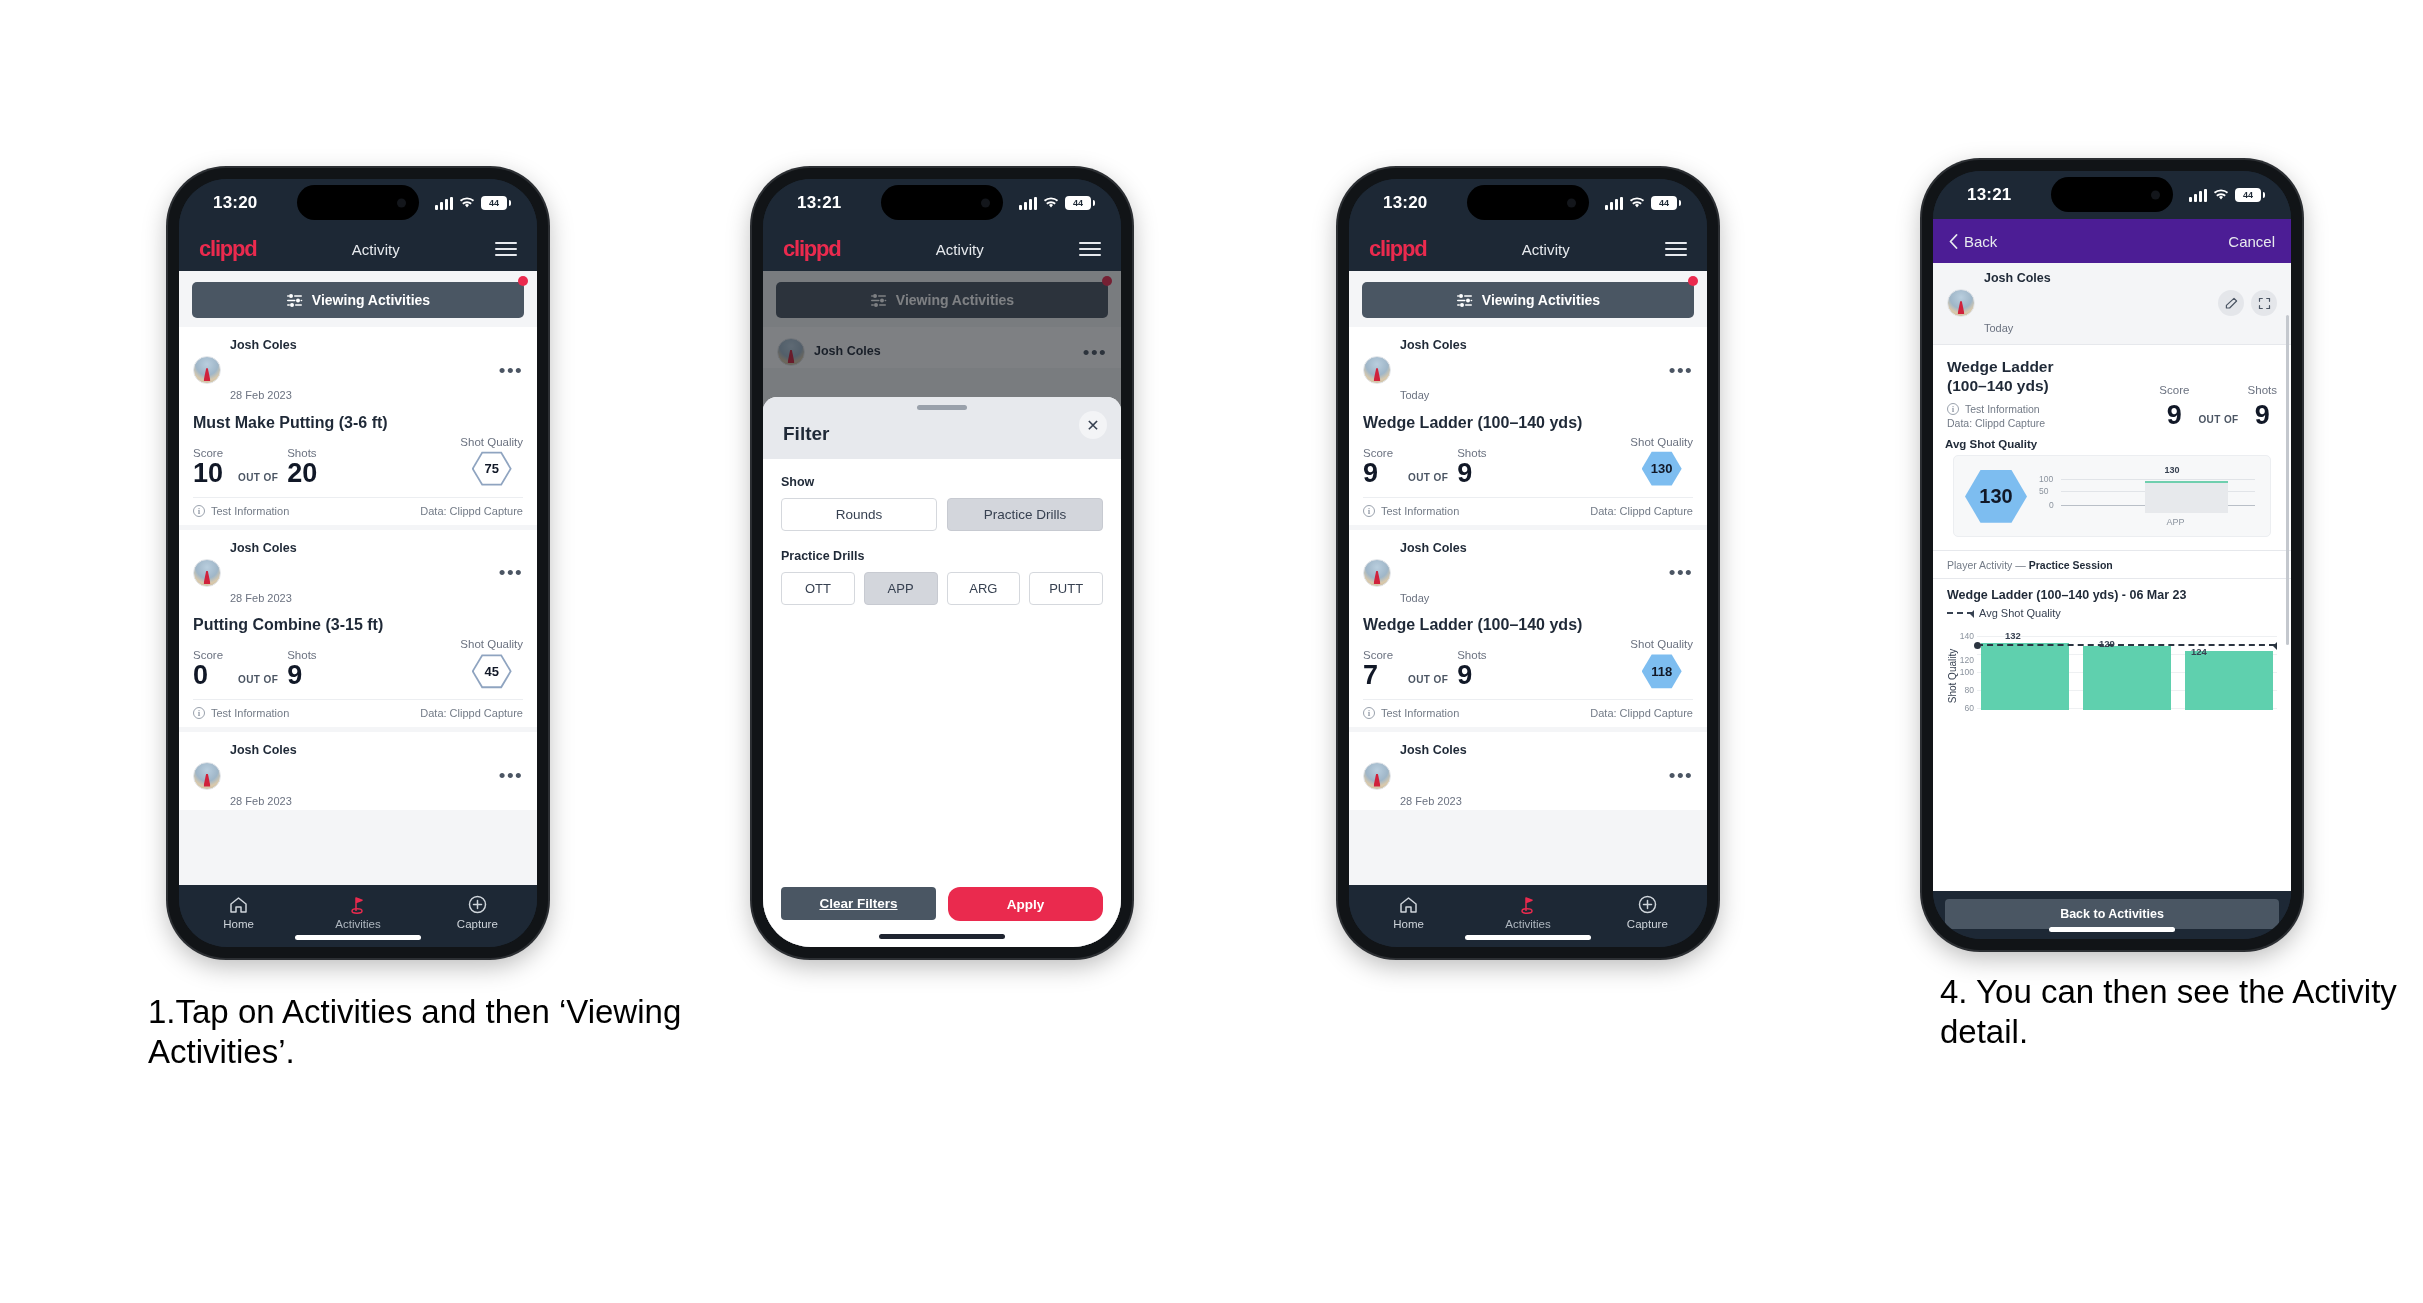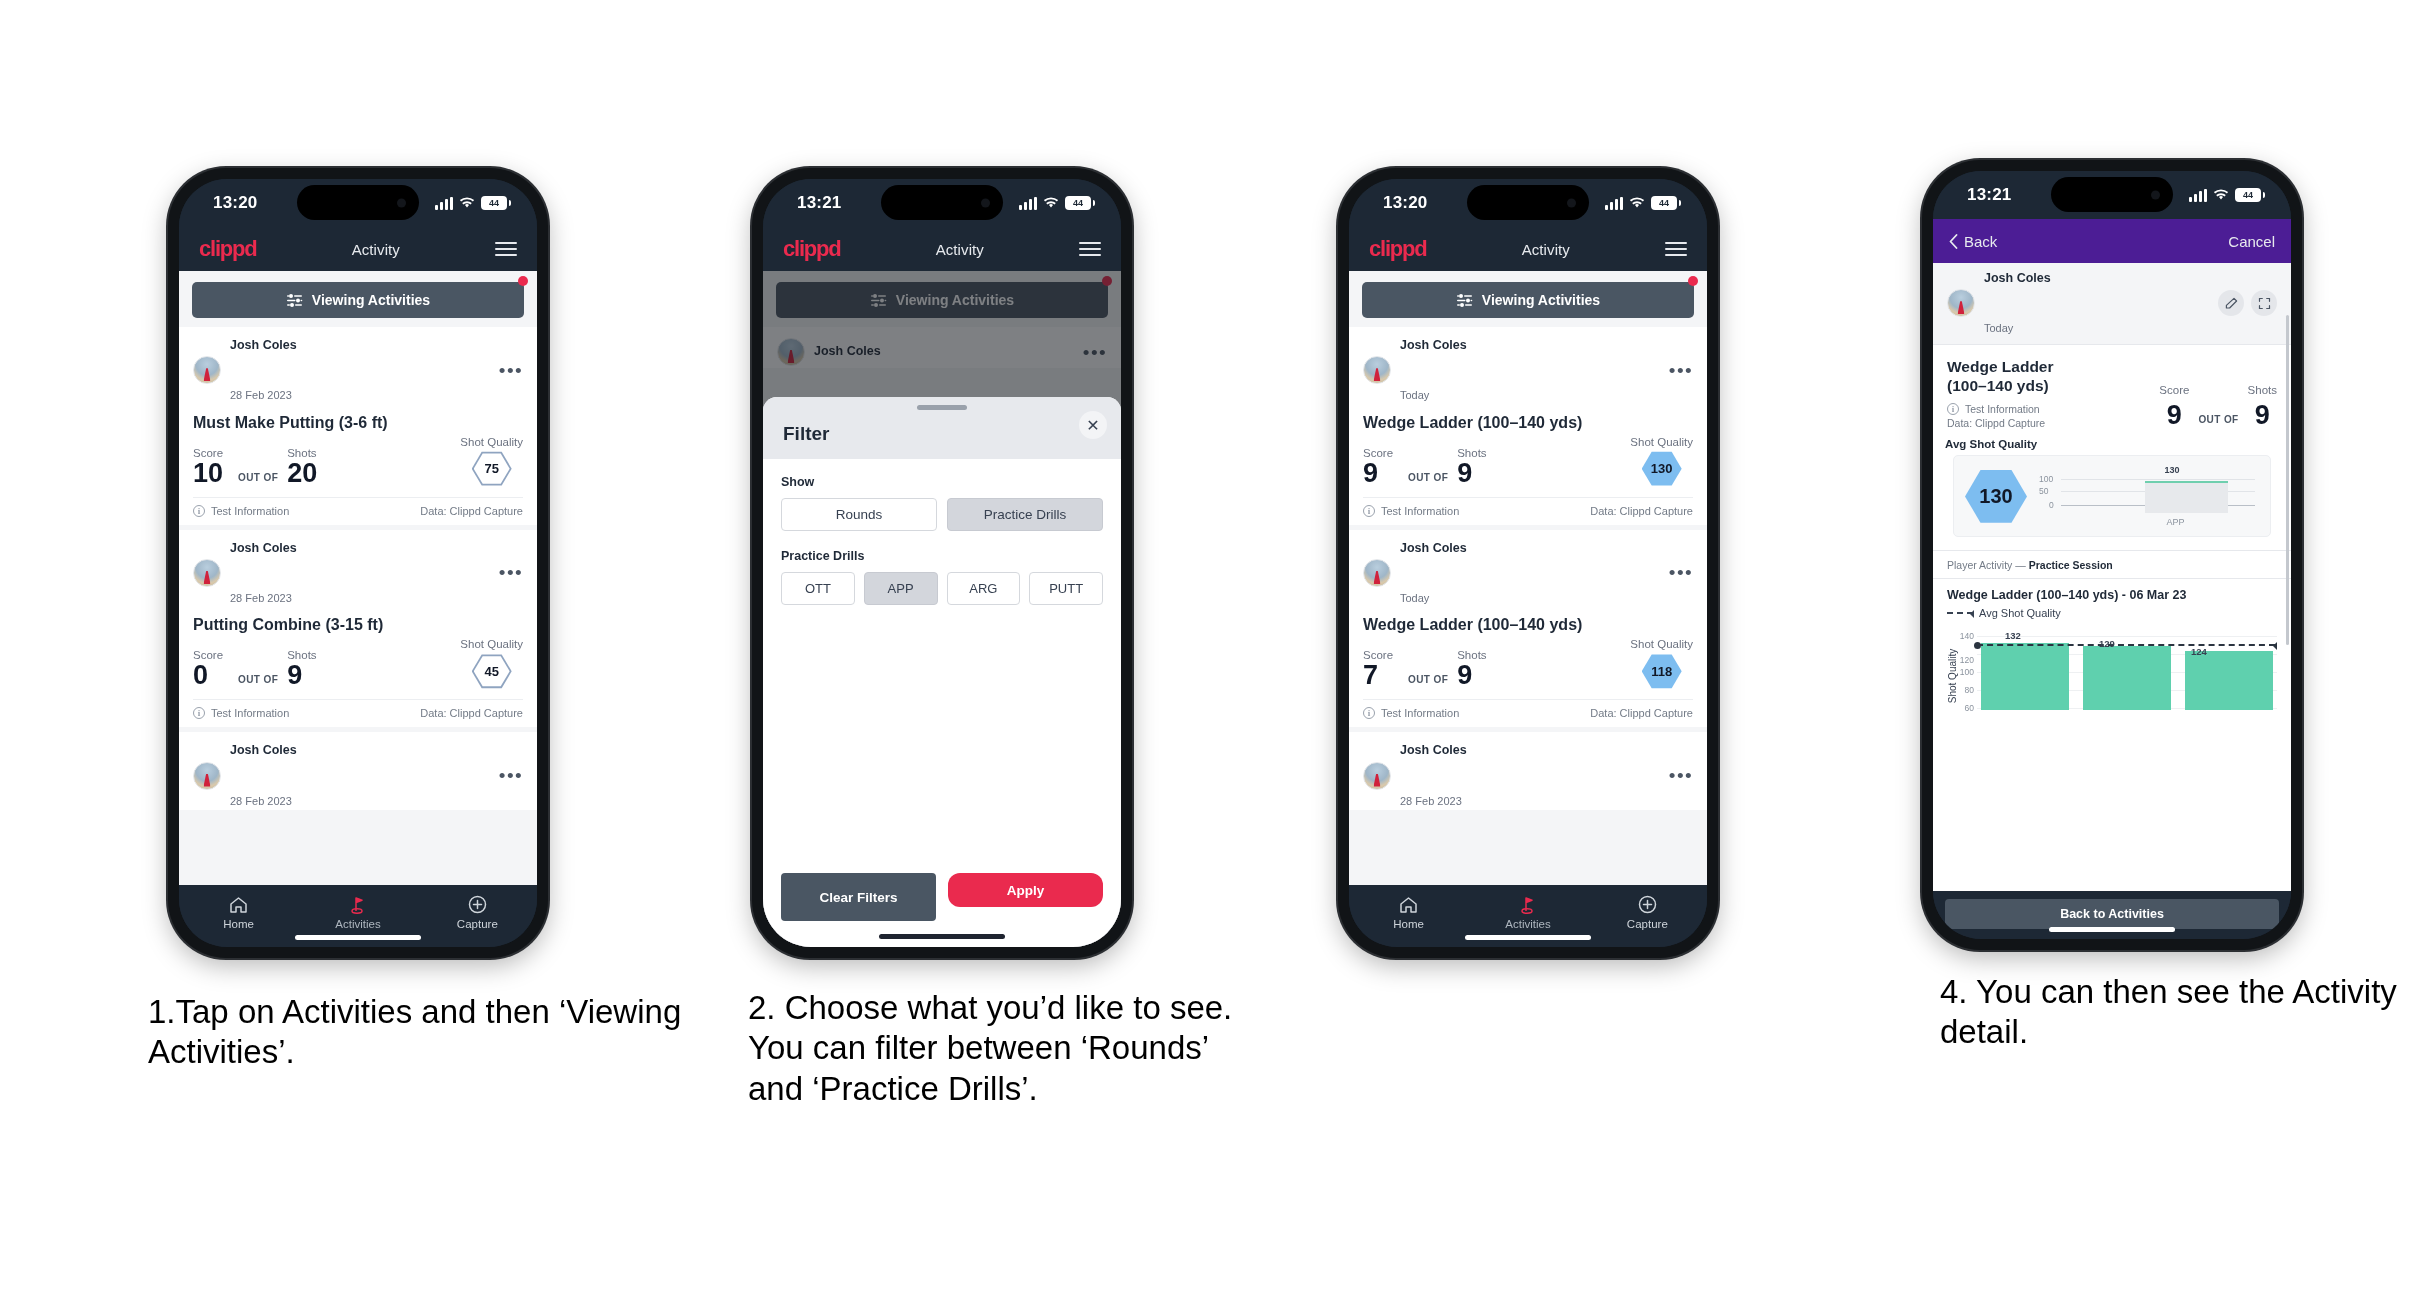--- a/index.html
+++ b/index.html
@@ -201,23 +201,23 @@
   .seg.sel { background: #d3d6dc; border-color: #c7cad1; }
   .chip-row { display: flex; gap: 9px; }
   .chip {
     flex: 1; height: 33px; border: 1px solid #d5d8dd; border-radius: 4px;
     background: #fff; color: #374151; font-size: 13px;
     display: flex; align-items: center; justify-content: center;
   }
   .chip.sel { background: #d3d6dc; border-color: #c7cad1; }
   .sheet-foot { padding: 0 18px 26px; display: flex; gap: 12px; }
   .btn-clear {
-    flex: 1; height: 48px; background: #4a5663; color: #fff;
+    flex: 1; height: 33px; background: #4a5663; color: #fff;
     font-size: 13.5px; font-weight: bold; border-radius: 4px;
-    display: flex; align-items: center; justify-content: center;
+    display: flex; align-items: center; justify-content: center; text-decoration: underline;
   }
   .btn-apply {
     flex: 1; height: 34px; background: #ea2a4e; color: #fff;
     font-size: 13.5px; font-weight: bold; border-radius: 12px;
     display: flex; align-items: center; justify-content: center;
   }
 
   
   .d-nav {
     flex: 0 0 44px; background: #4c1d95; display: flex; align-items: center;
@@ -871,16 +871,15 @@
         </div>
       </div>
       <div class="d-foot">
         <div class="btn-back-act">Back to Activities</div>
         <div class="homebar"></div>
       </div>
     </div>
   </div>
 
   <div class="caption c1">1.Tap on Activities and then ‘Viewing Activities’.</div>
-  <div class="caption c2">2. Choose what you’d like to see. You can filter between ‘Rounds’ and ‘Practice Drills’.</div>
   <div class="caption c4">4. You can then see the Activity detail.</div>
 
 </div>
 
 </body></html>

